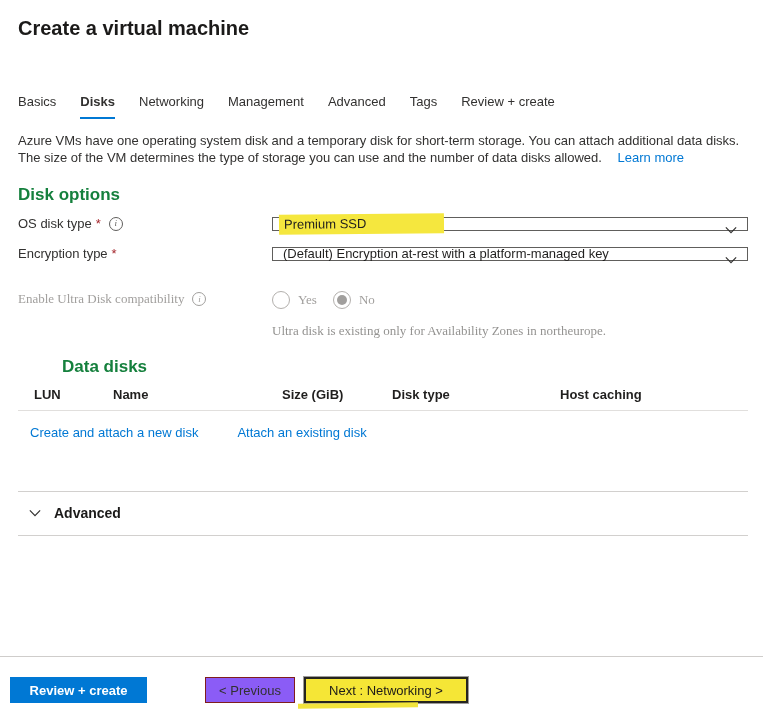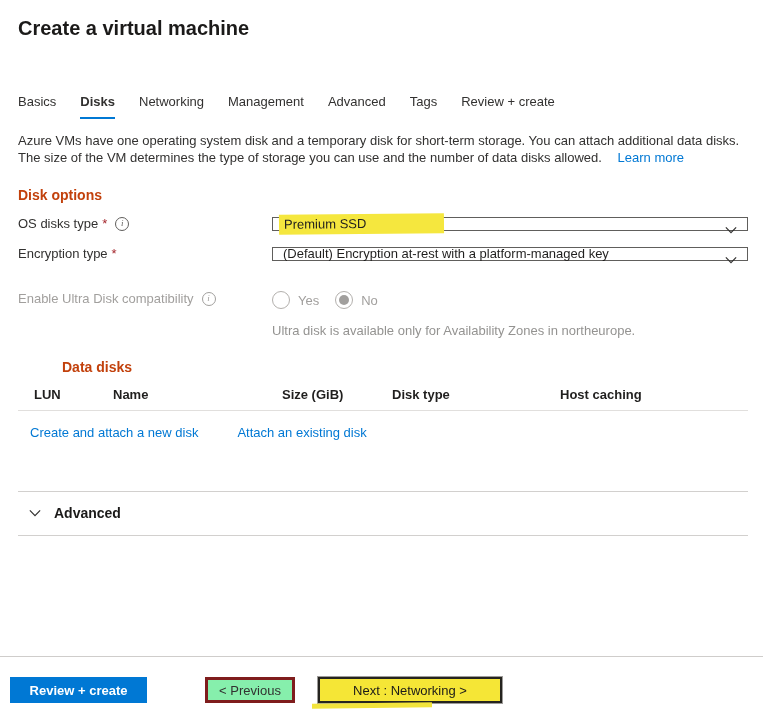--- a/index.html
+++ b/index.html
@@ -10,27 +10,27 @@
 
   h1.title { padding-top:16px; font-size:20px; line-height:24px; font-weight:700; color:#1b1a19; }
 
   .tabs { display:flex; gap:24px; margin-top:54px; }
   .tab { font-size:13px; line-height:16px; color:#323130; padding-bottom:7px; border-bottom:2px solid transparent; cursor:pointer; white-space:nowrap; }
   .tab.active { font-weight:700; border-bottom-color:#0078d4; }
 
   p.body-text { margin-top:14px; font-size:13px; line-height:16.5px; color:#323130; max-width:733px; }
   a.link { color:#0078d4; text-decoration:none; cursor:pointer;padding-left:12px; }
 
-  h2.section { margin-top:21px; font-size:14px; line-height:16px; font-weight:700; color:#c2410c; }
+  h2.section { margin-top:21px; font-size:17px; line-height:16px; font-weight:700; color:#15803d; }
   h2.section.data-disks { margin-top:20px;padding-left:44px; }
 
   .field-row { display:grid; grid-template-columns:254px 1fr; align-items:center; }
   .field-row.r1 { margin-top:13px; }
   .field-row.r2 { margin-top:15px; }
-  .field-row.r3 { margin-top:30px; align-items:flex-start; }
+  .field-row.r3 { margin-top:30px; align-items:flex-start;font-family:Liberation Serif, serif; }
   .field-label { font-size:13px; color:#323130; display:flex; align-items:center; }
   .field-label .req { color:#a4262c; margin-left:4px; }
   .info-icon { display:inline-flex; align-items:center; justify-content:center; width:14px; height:14px; border:1px solid #605e5c; border-radius:50%; color:#605e5c; font-size:9px; line-height:1; margin-left:8px; font-family:"Liberation Serif", serif; font-style:italic; cursor:default; }
   .info-icon::before { content:"i"; }
   .disabled-label { color:#a19f9d; }
   .disabled-label .info-icon { border-color:#a19f9d; color:#a19f9d; }
 
   .dropdown { position:relative; height:14px; border:1px solid #605e5c; background:#fff; display:flex; align-items:center; padding:0 30px 0 10px; font-size:13px; color:#201f1e; cursor:pointer; }
   .dropdown .chev { position:absolute; right:9px; top:6px; }
 
@@ -48,22 +48,22 @@
 
   .links-row { margin-top:14px; display:flex; gap:27px; font-size:13px; }
 
   .divider { margin-top:51px; border-top:1px solid #d2d0ce; }
   .advanced-row { display:flex; align-items:center; gap:12px; padding:13px 0 14px 10px; border-bottom:1px solid #d2d0ce; cursor:pointer; }
   .advanced-row .adv-label { font-size:14px; font-weight:700; color:#1b1a19; }
 
   .footer { position:absolute; left:0; right:0; bottom:0; height:67px; border-top:1px solid #cfcdcb; background:#fff; }
   .btn { position:absolute; top:20px; height:26px; font-size:13px; font-family:"Liberation Sans", sans-serif; cursor:pointer; white-space:nowrap; }
   .btn-primary { left:10px; width:137px; background:#0078d4; border:1px solid #0078d4; color:#fff; font-weight:700; }
-  .btn-secondary { left:205px; width:90px; background:#86efac; border:3px solid #7f1d1d; color:#323130; }
-  .btn-next { left:318px; width:184px; background:#f5e636; border:2px solid #25241f; box-shadow:0 0 0 1px #9d9b99; color:#1b1a19; }
+  .btn-secondary { left:205px; width:90px; background:#8b5cf6; border:1px solid #7f1d1d; color:#323130; }
+  .btn-next { left:304px; width:164px; background:#f5e636; border:2px solid #25241f; box-shadow:0 0 0 1px #9d9b99; color:#1b1a19; }
   .btn-next::after { content:""; position:absolute; left:-8px; bottom:-7px; width:120px; height:5px; background:#f2e43c; transform:rotate(-0.8deg); }
 </style>
 </head>
 <body>
 
 <div class="page">
   <div class="content">
     <h1 class="title">Create a virtual machine</h1>
 
     <div class="tabs">
@@ -75,21 +75,21 @@
       <span class="tab">Tags</span>
       <span class="tab">Review + create</span>
     </div>
 
     <p class="body-text"><span>Azure VMs have one operating system disk and a temporary disk for short-term storage. You can attach additional data disks. The size of the VM determines the type of storage you can use and the number of data disks allowed. </span> <a class="link">Learn more</a></p>
 
     <h2 class="section">Disk options</h2>
 
     <div class="field-row r1">
       <div class="field-label">
-        <span>OS disks type</span>
+        <span>OS disk type</span>
         <span class="req">*</span>
         <span class="info-icon"></span>
       </div>
       <div class="dropdown">
         <span class="hl">Premium SSD</span>
         <svg class="chev" width="14" height="12" viewBox="0 0 16 14">
             <path d="M2 4l6 6 6-6" fill="none" stroke="#323130" stroke-width="1.4"></path>
           </svg>
       </div>
     </div>
@@ -116,21 +116,21 @@
         <div class="radio-group">
           <span class="radio-opt">
             <span class="radio-circle"></span>
             <span class="radio-label">Yes</span>
           </span>
           <span class="radio-opt selected">
             <span class="radio-circle"></span>
             <span class="radio-label">No</span>
           </span>
         </div>
-        <div class="helper-text">Ultra disk is available only for Availability Zones in northeurope.</div>
+        <div class="helper-text">Ultra disk is existing only for Availability Zones in northeurope.</div>
       </div>
     </div>
 
     <h2 class="section data-disks">Data disks</h2>
 
     <div class="table-header">
       <span class="th">LUN</span>
       <span class="th">Name</span>
       <span class="th">Size (GiB)</span>
       <span class="th">Disk type</span>

